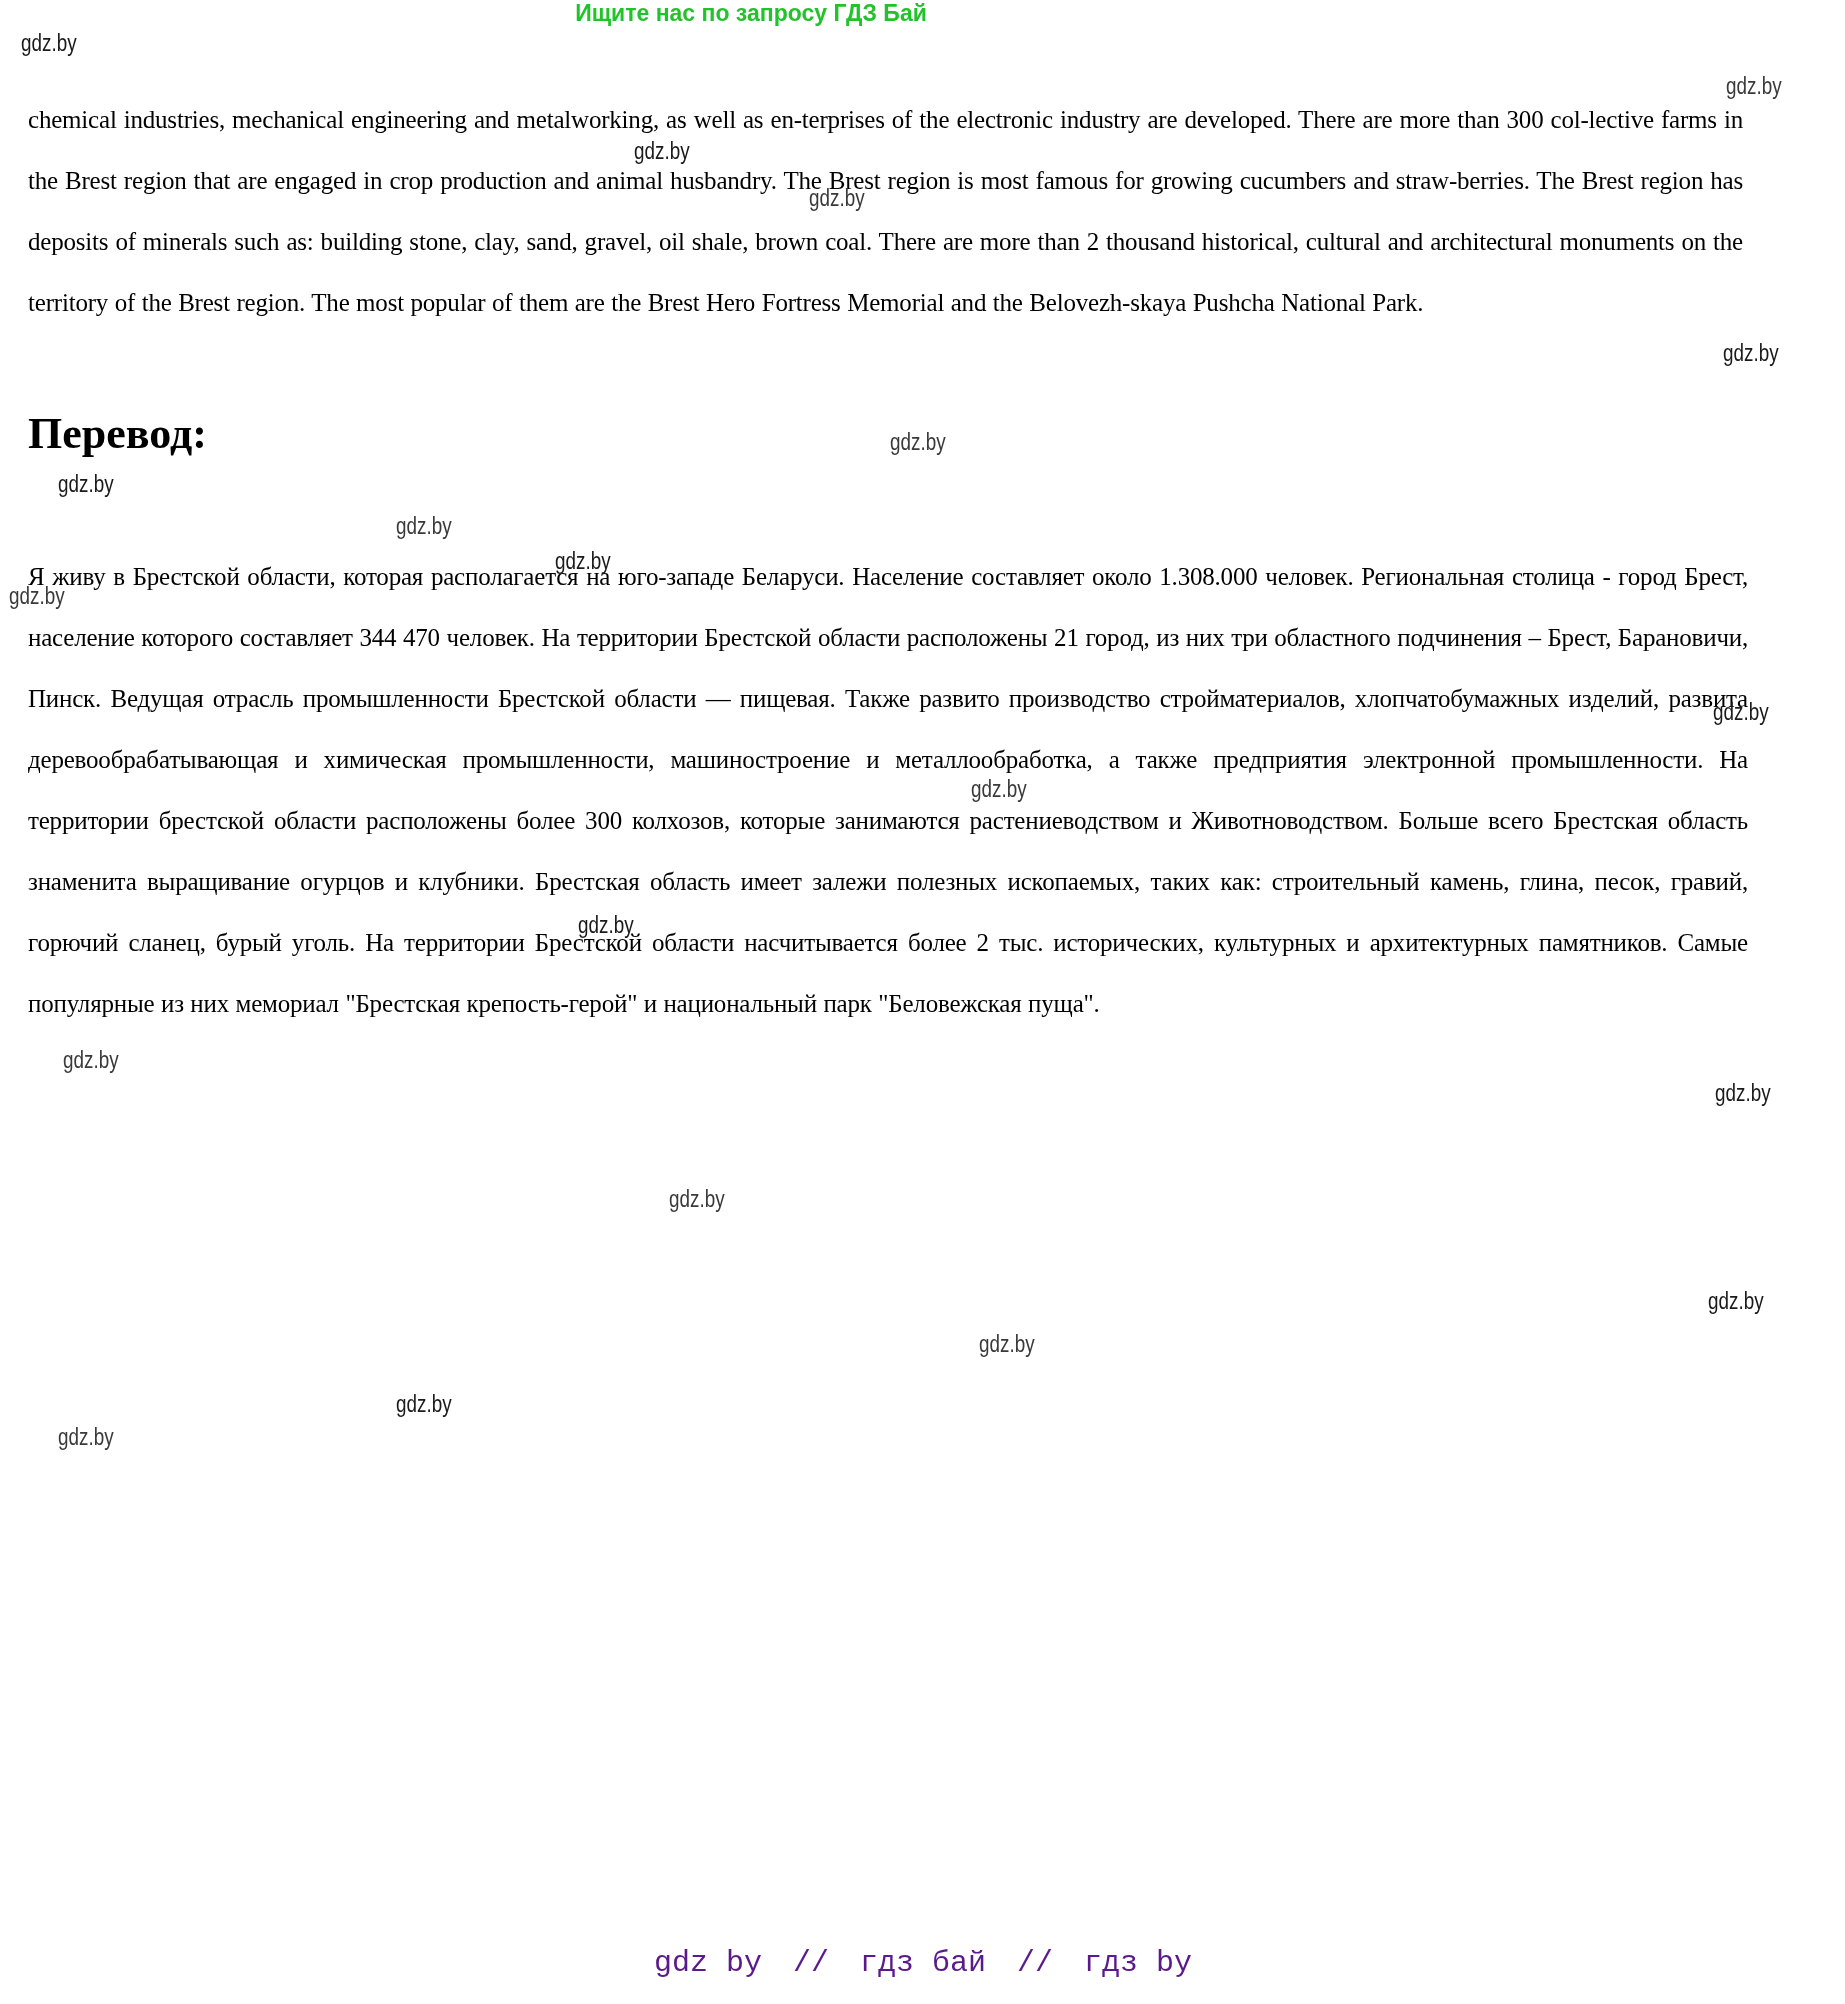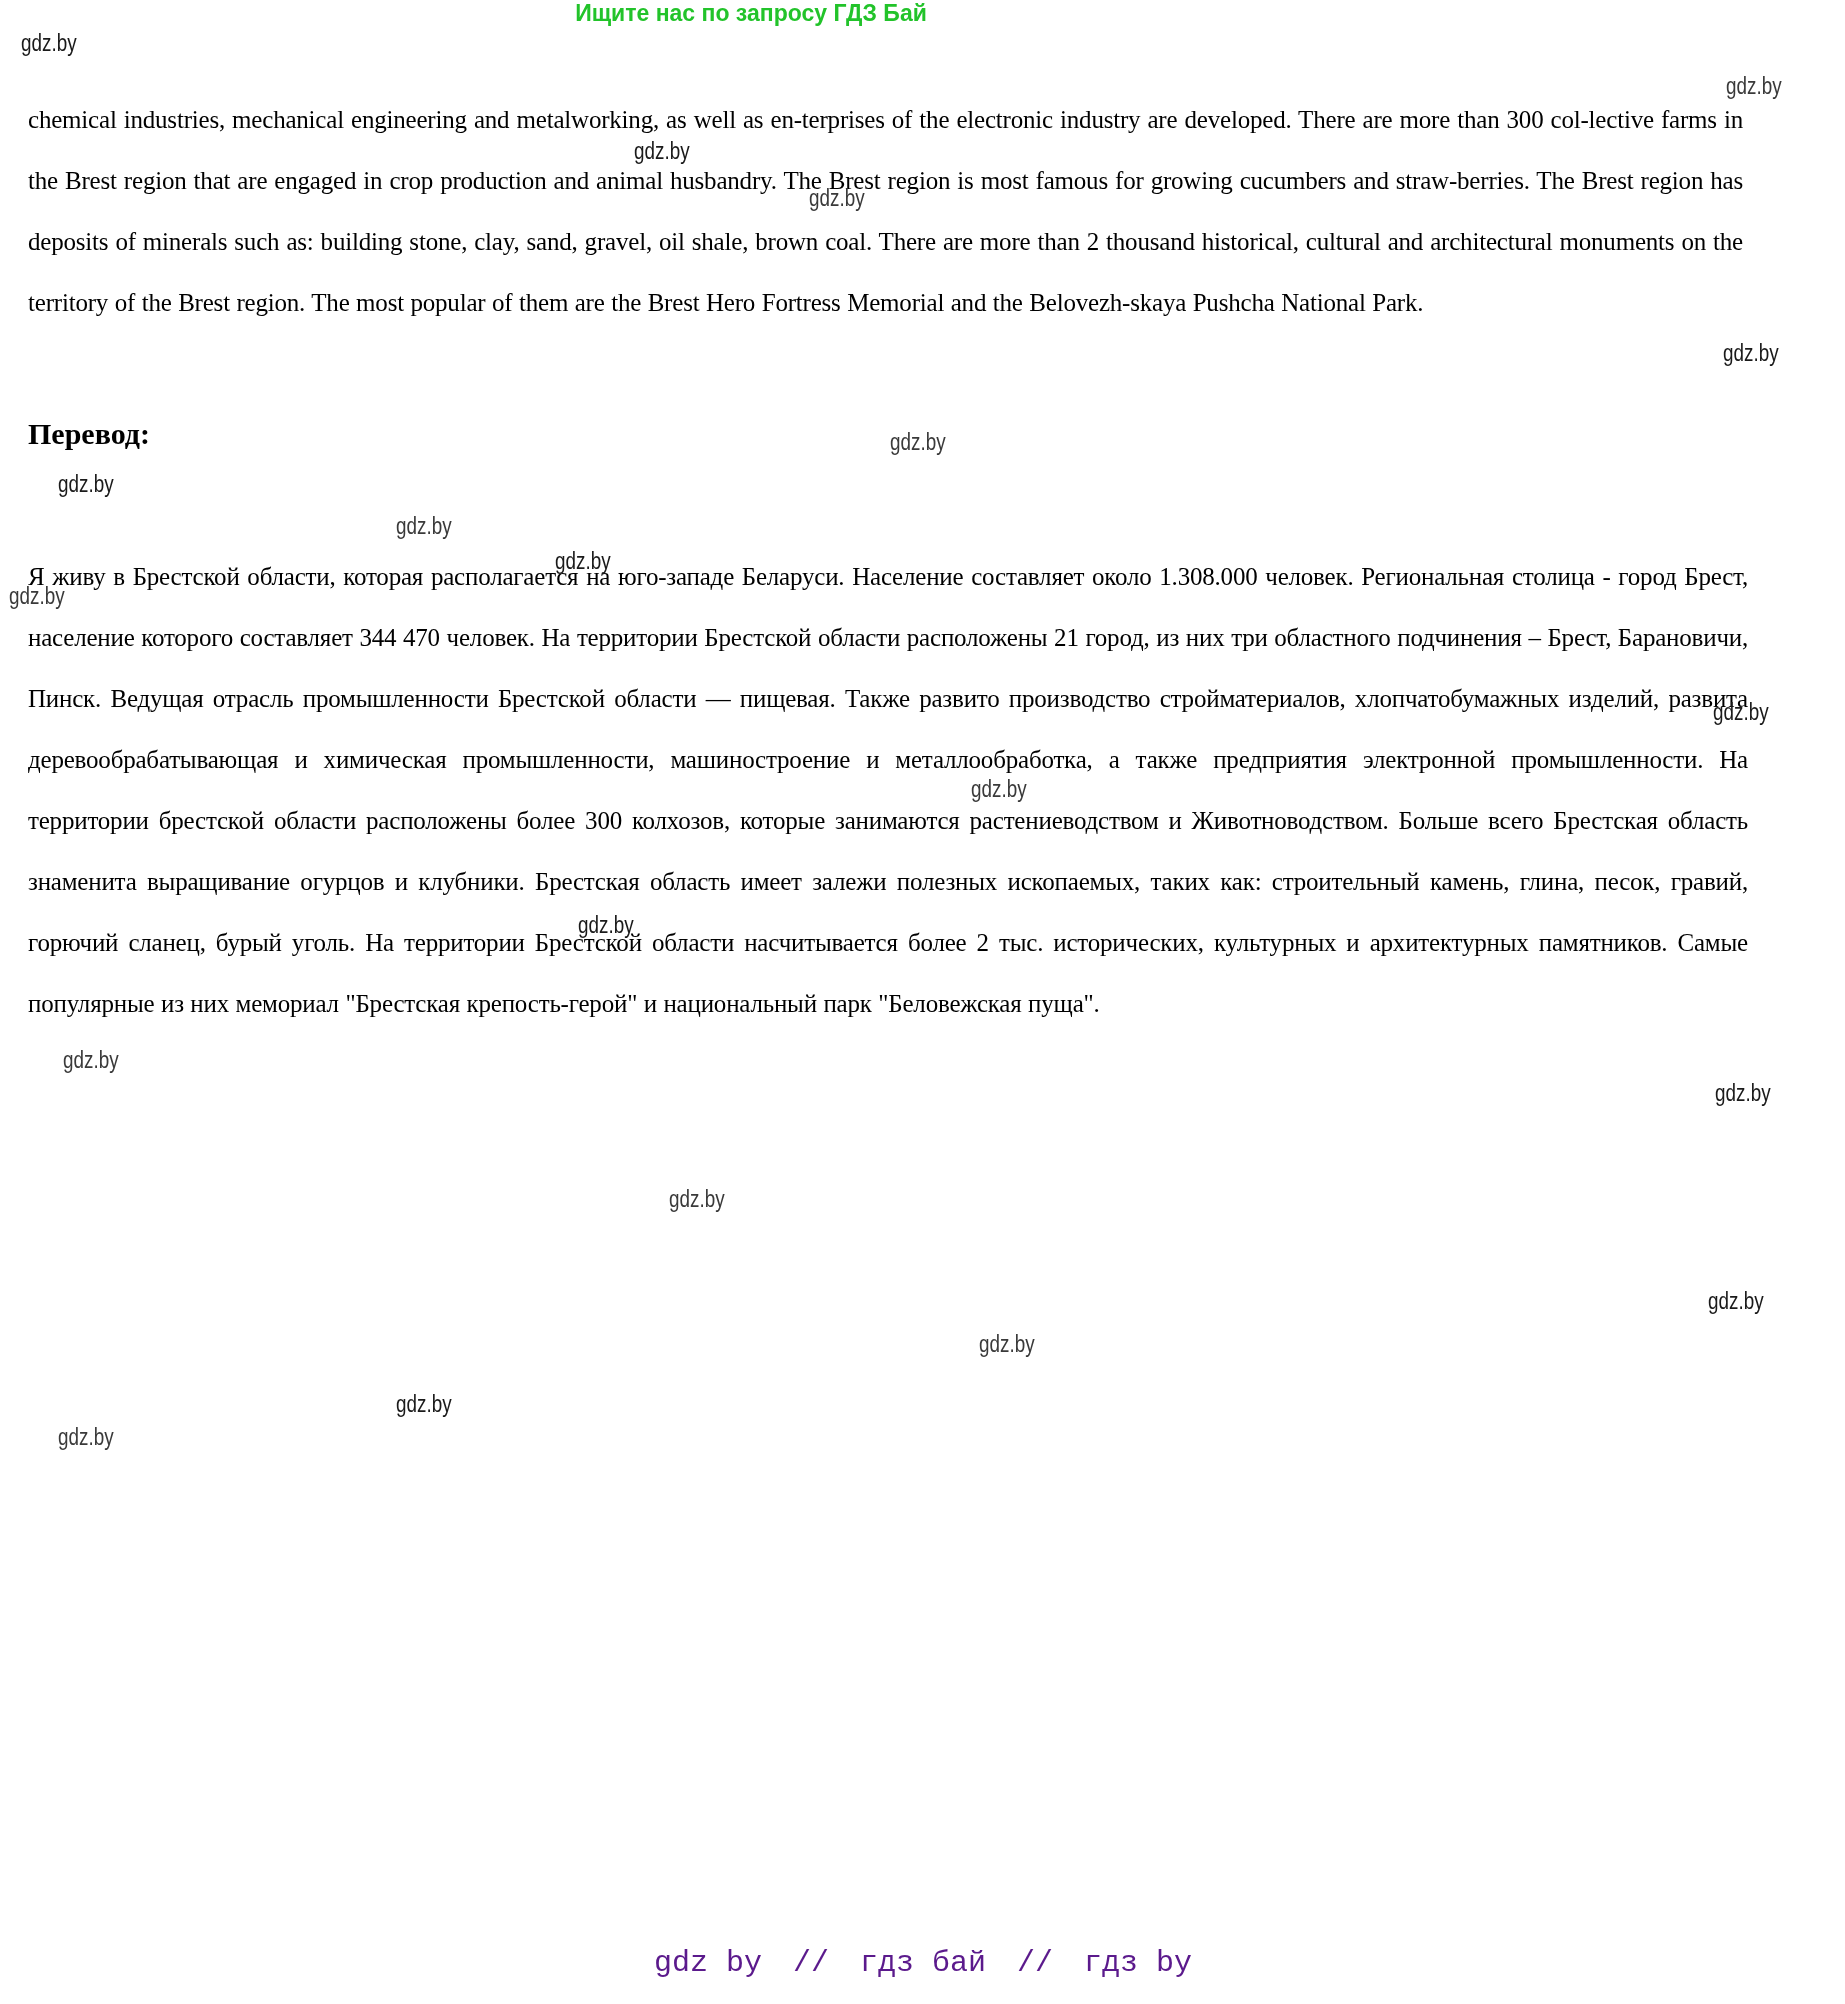--- a/index.html
+++ b/index.html
@@ -55,21 +55,21 @@
     margin: 0;
     letter-spacing: -0.2px;
     word-spacing: 0.5px;
   }
 
   .para.english {
     width: 1715px;
   }
 
   .heading {
-    font-size: 30px;
+    font-size: 44px;
     font-weight: bold;
     color: #000;
     margin: 0;
     line-height: 56px;
   }
 
   .spacer-after-english { height: 73px; }
   .spacer-after-heading { height: 84px; }
 
   .para.russian {

